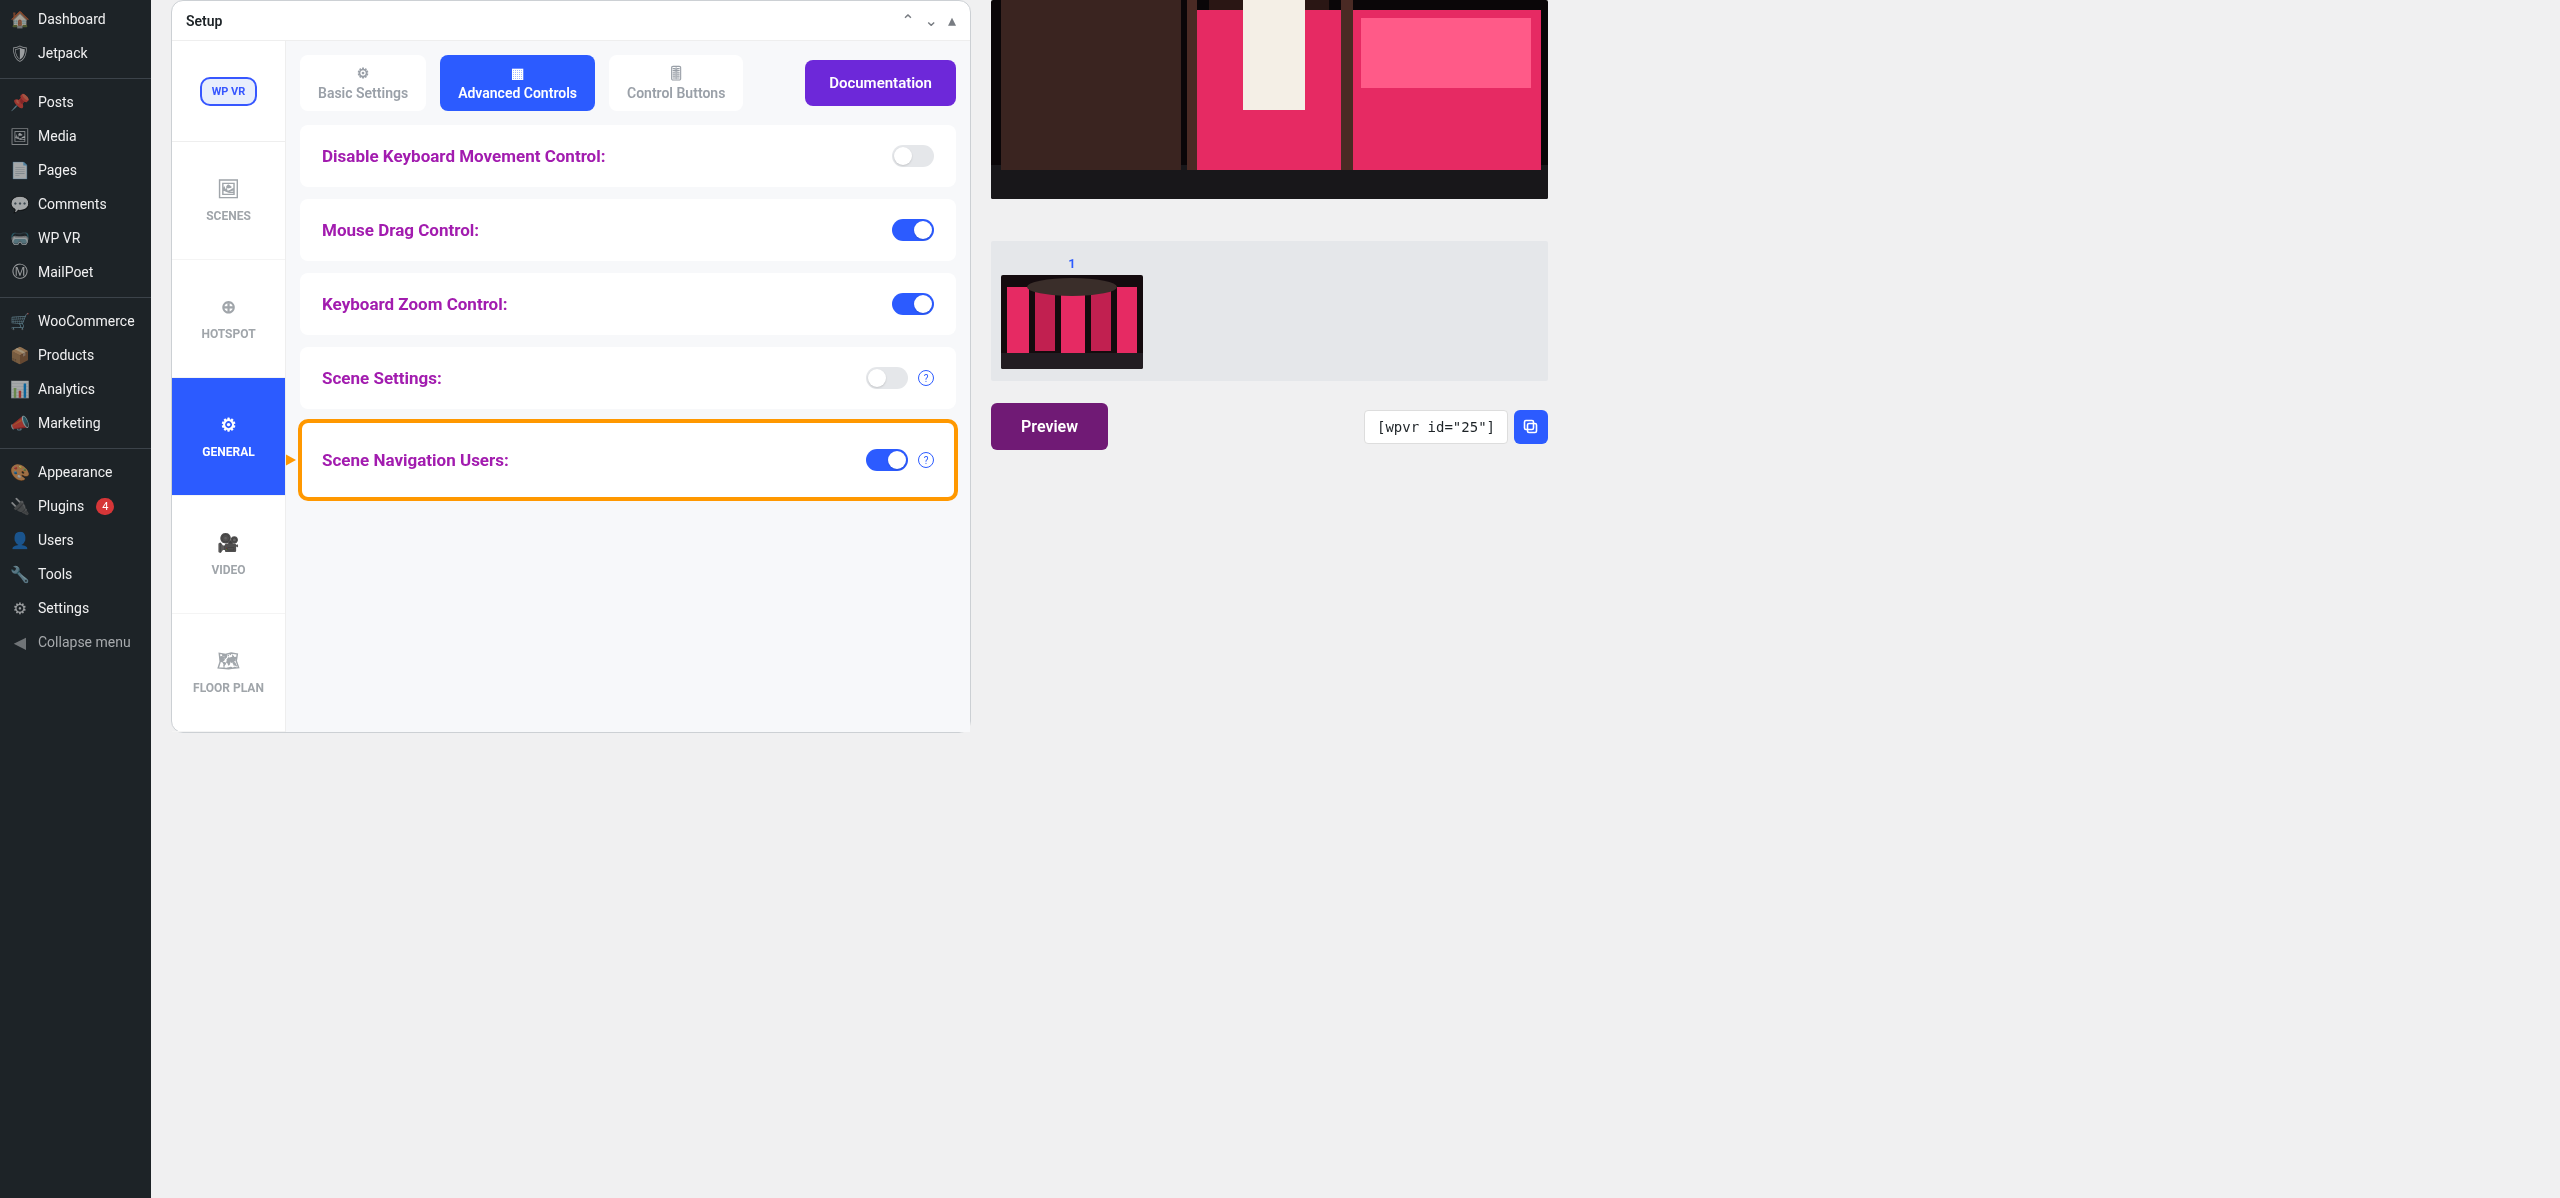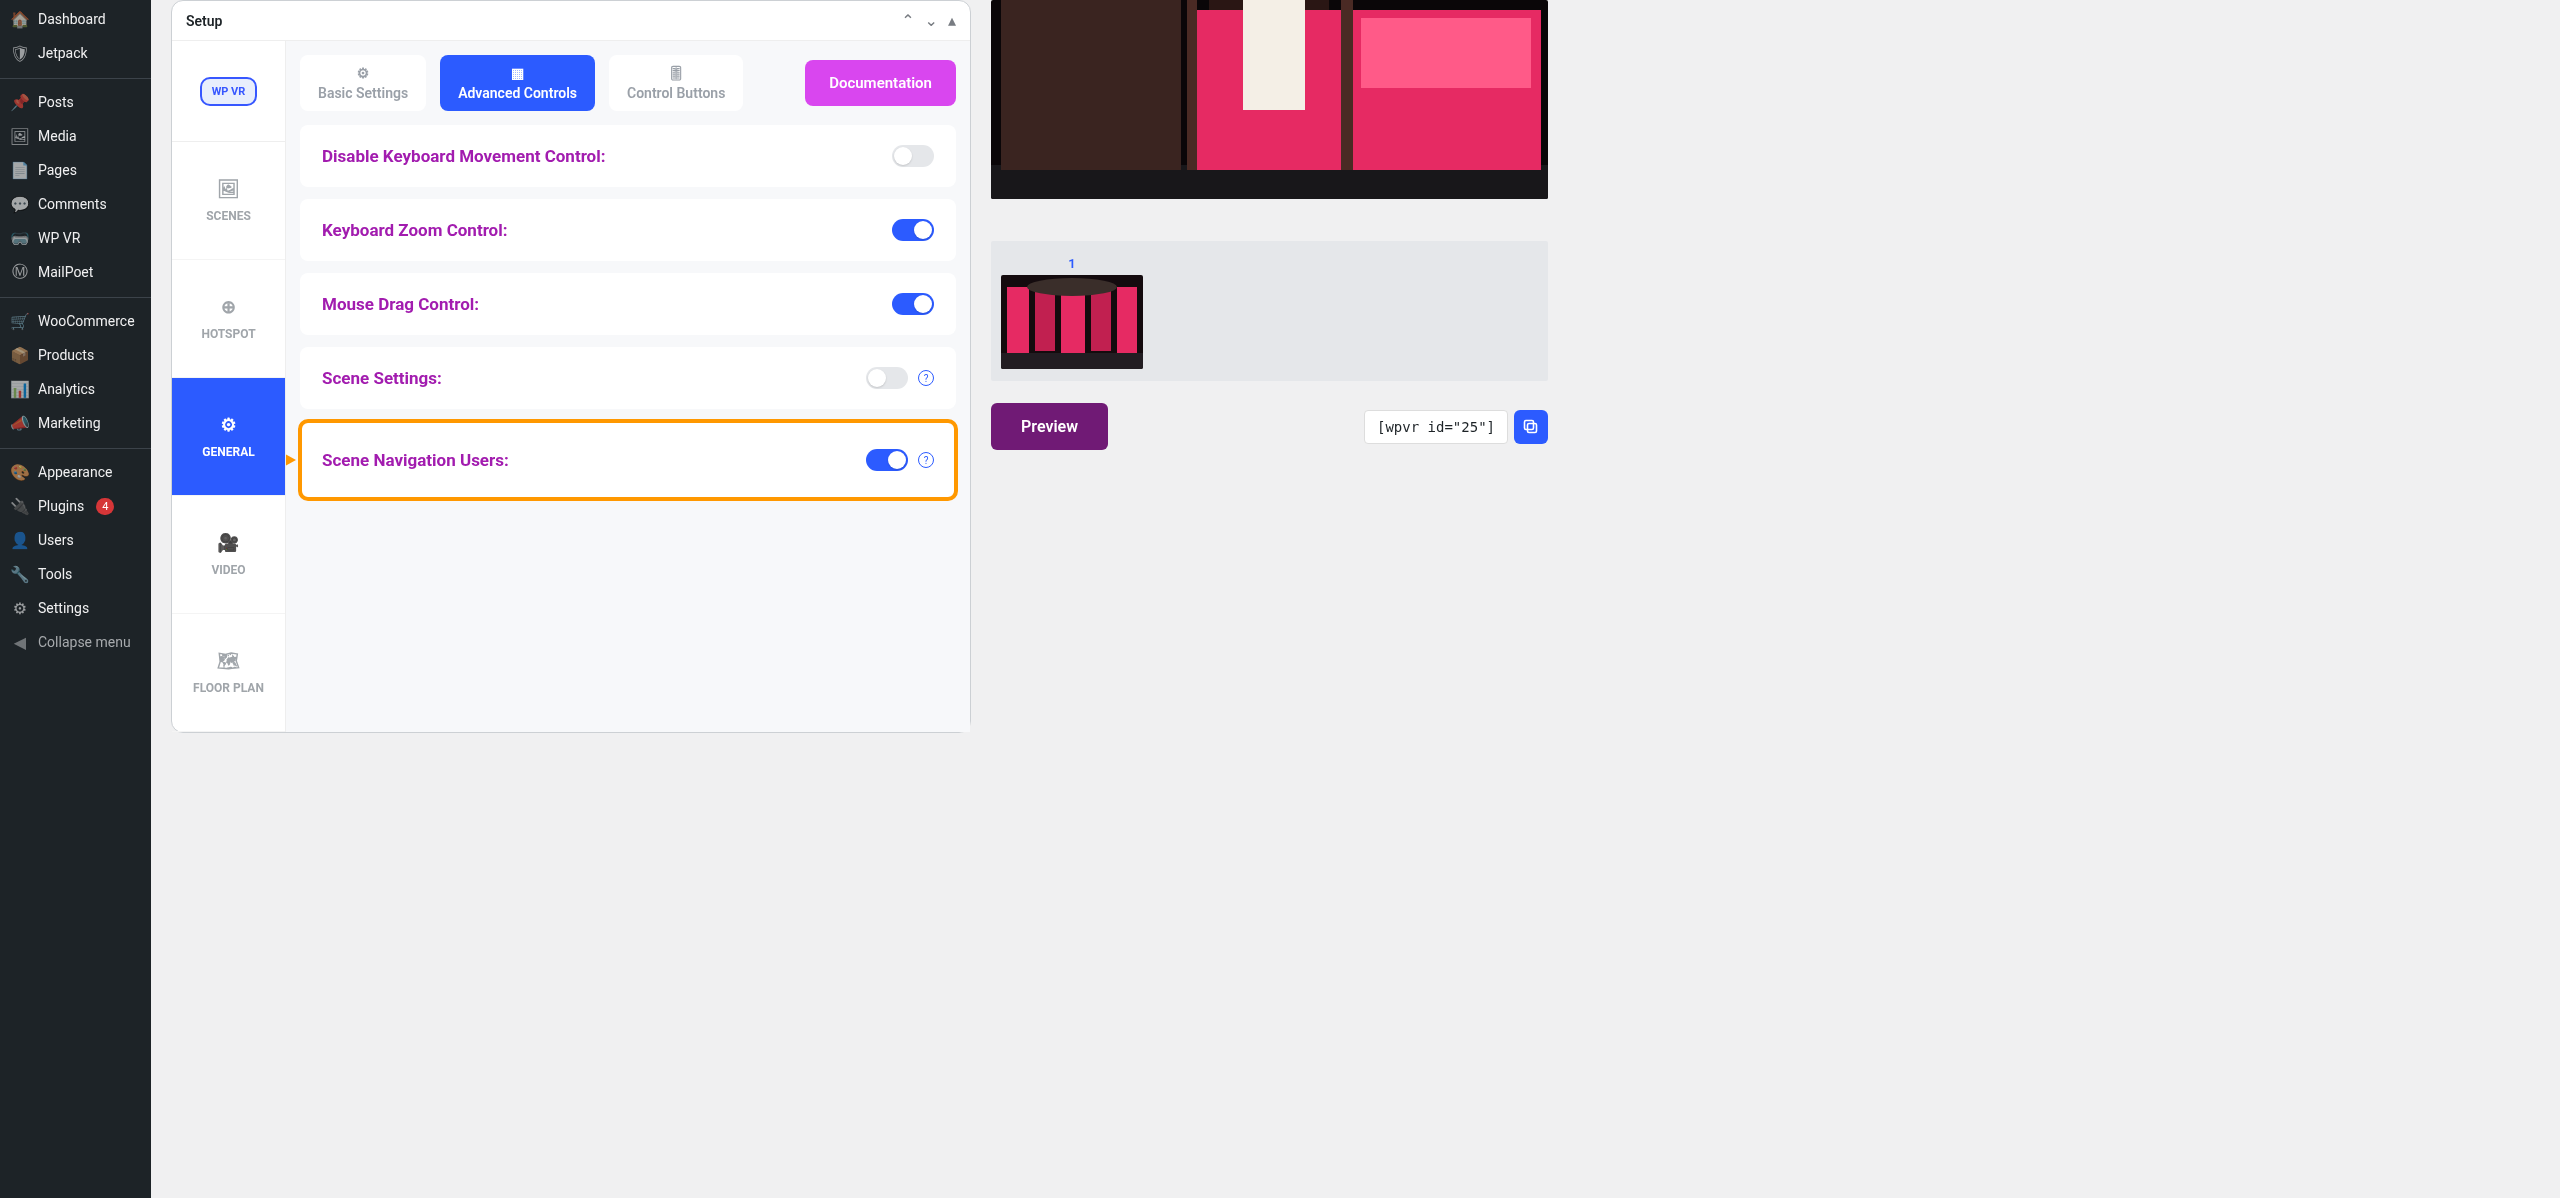--- a/index.html
+++ b/index.html
@@ -29,21 +29,21 @@
 .vtab { height: 118px; display: flex; flex-direction: column; align-items: center; justify-content: center; gap: 10px; color: #a0a5aa; font-size: 12px; font-weight: 700; cursor: pointer; border-bottom: 1px solid #f4f4f4; text-align: center; padding: 0 8px; }
 .vtab.active { background: #2c5bff; color: #fff; }
 .vtab .vicon { font-size: 18px; }
 
 
 .settings-content { flex: 1; padding: 14px; background: #f7f8fa; overflow: hidden; }
 .tab-row { display: flex; align-items: center; gap: 14px; margin-bottom: 14px; }
 .htab { background: #fff; border-radius: 8px; padding: 10px 18px; display: flex; flex-direction: column; align-items: center; gap: 4px; color: #9aa0a8; font-size: 14px; font-weight: 600; cursor: pointer; }
 .htab .hicon { font-size: 14px; }
 .htab.active { background: #2c5bff; color: #fff; }
-.doc-btn { margin-left: auto; background: #d946ef; color: #fff; border: none; border-radius: 8px; padding: 14px 24px; font-size: 15px; font-weight: 600; cursor: pointer; }
+.doc-btn { margin-left: auto; background: #6d28d9; color: #fff; border: none; border-radius: 8px; padding: 14px 24px; font-size: 15px; font-weight: 600; cursor: pointer; }
 
 .setting-row { background: #fff; border-radius: 8px; padding: 20px 22px; margin-bottom: 12px; display: flex; align-items: center; justify-content: space-between; position: relative; }
 .setting-row .label { font-size: 17px; font-weight: 700; color: #a21caf; }
 .setting-row.highlight { outline: 4px solid #ff9800; outline-offset: -2px; padding: 28px 22px; }
 
 .toggle { width: 42px; height: 22px; border-radius: 11px; background: #e5e7ea; position: relative; cursor: pointer; }
 .toggle::after { content: ""; position: absolute; width: 18px; height: 18px; border-radius: 9px; background: #fff; top: 2px; left: 2px; box-shadow: 0 1px 2px rgba(0,0,0,.15); transition: left .15s; }
 .toggle.on { background: #2c5bff; }
 .toggle.on::after { left: 22px; }
 .info-icon { width: 16px; height: 16px; border: 1.5px solid #2c5bff; border-radius: 50%; color: #2c5bff; font-size: 10px; display: inline-flex; align-items: center; justify-content: center; margin-left: 10px; }
@@ -209,27 +209,27 @@
               <button class="doc-btn">Documentation</button>
             </div>
           <div id="settings-list">
               <div class="setting-row">
                 <span class="label">Disable Keyboard Movement Control:</span>
                 <div class="right-controls">
                   <div class="toggle"></div>
                 </div>
               </div>
               <div class="setting-row">
+                <span class="label">Mouse Drag Control:</span>
+                <div class="right-controls">
+                  <div class="toggle on"></div>
+                </div>
+              </div>
+              <div class="setting-row">
                 <span class="label">Keyboard Zoom Control:</span>
-                <div class="right-controls">
-                  <div class="toggle on"></div>
-                </div>
-              </div>
-              <div class="setting-row">
-                <span class="label">Mouse Drag Control:</span>
                 <div class="right-controls">
                   <div class="toggle on"></div>
                 </div>
               </div>
               <div class="setting-row">
                 <span class="label">Scene Settings:</span>
                 <div class="right-controls">
                   <div class="toggle"></div>
                   <span class="info-icon">?</span>
                 </div>

